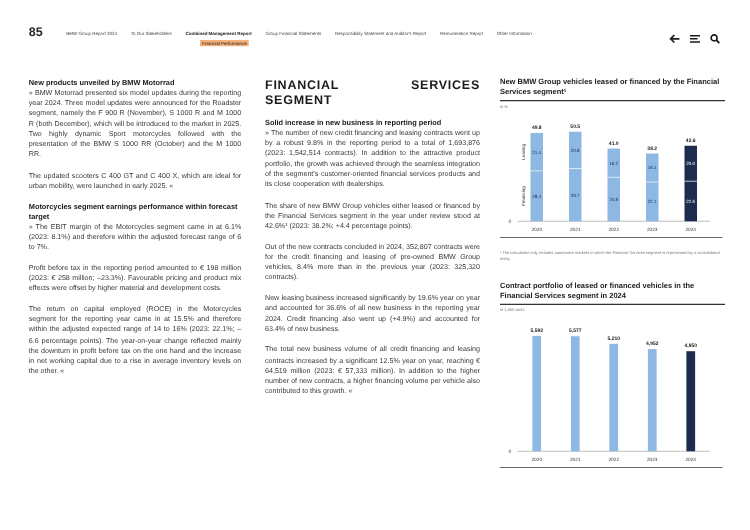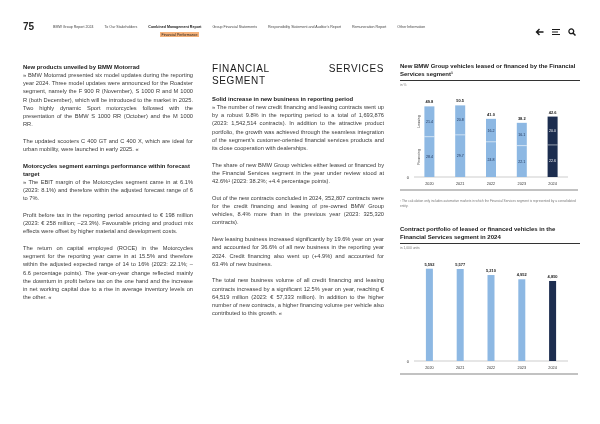--- a/index.html
+++ b/index.html
@@ -13,35 +13,35 @@
   .nav-item.active { font-weight: bold; color: #1a1a1a; }
   .sub-tag { position: absolute; left: 160px; top: 32px; font-size: 3.6px; background: #f5b27a; color: #1a1a1a; padding: 0.5px 1.5px; }
   .nav-icons { position: absolute; left: 535px; top: 22px; display: flex; gap: 8px; align-items: center; }
   .nav-icons span { display: inline-block; cursor: pointer; }
 
   .col { position: absolute; font-size: 5.7px; line-height: 8.2px; color: #3a3a3a; text-align: justify; }
   .col1 { left: 23px; top: 63px; width: 170px; }
   .col2 { left: 212px; top: 63px; width: 172px; }
   .col h3 { font-size: 5.9px; font-weight: bold; color: #1a1a1a; line-height: 8px; text-align: left; }
   .col p { margin-bottom: 8.5px; }
-  .seg-title { font-size: 10px; font-weight: normal; letter-spacing: 0.6px; color: #1a1a1a; margin-bottom: 8px; line-height: 12px; }
+  .seg-title { font-size: 10px; font-weight: bold; letter-spacing: 0.6px; color: #1a1a1a; margin-bottom: 8px; line-height: 12px; }
 
   .chart-block { position: absolute; left: 400px; width: 180px; }
   .chart1 { top: 62px; }
   .chart2 { top: 225px; }
   .chart-title { font-size: 6px; font-weight: bold; line-height: 8px; color: #1a1a1a; padding-bottom: 2px; border-bottom: 0.8px solid #333; }
   .chart-unit { font-size: 3.3px; color: #777; margin-top: 2px; }
   .footnote { font-size: 3.2px; color: #777; line-height: 4.5px; margin-top: 3px; }
   svg text { font-family: "Liberation Sans", sans-serif; }
 </style>
 </head>
 <body>
 
 <div class="topbar">
-  <div class="page-num">75</div>
+  <div class="page-num">85</div>
   <div class="nav">
     <span class="nav-item">BMW Group Report 2024</span>
     <span class="nav-item">To Our Stakeholders</span>
     <span class="nav-item active">Combined Management Report</span>
     <span class="nav-item">Group Financial Statements</span>
     <span class="nav-item">Responsibility Statement and Auditor's Report</span>
     <span class="nav-item">Remuneration Report</span>
     <span class="nav-item">Other Information</span>
   </div>
   <div class="sub-tag">Financial Performance</div>

